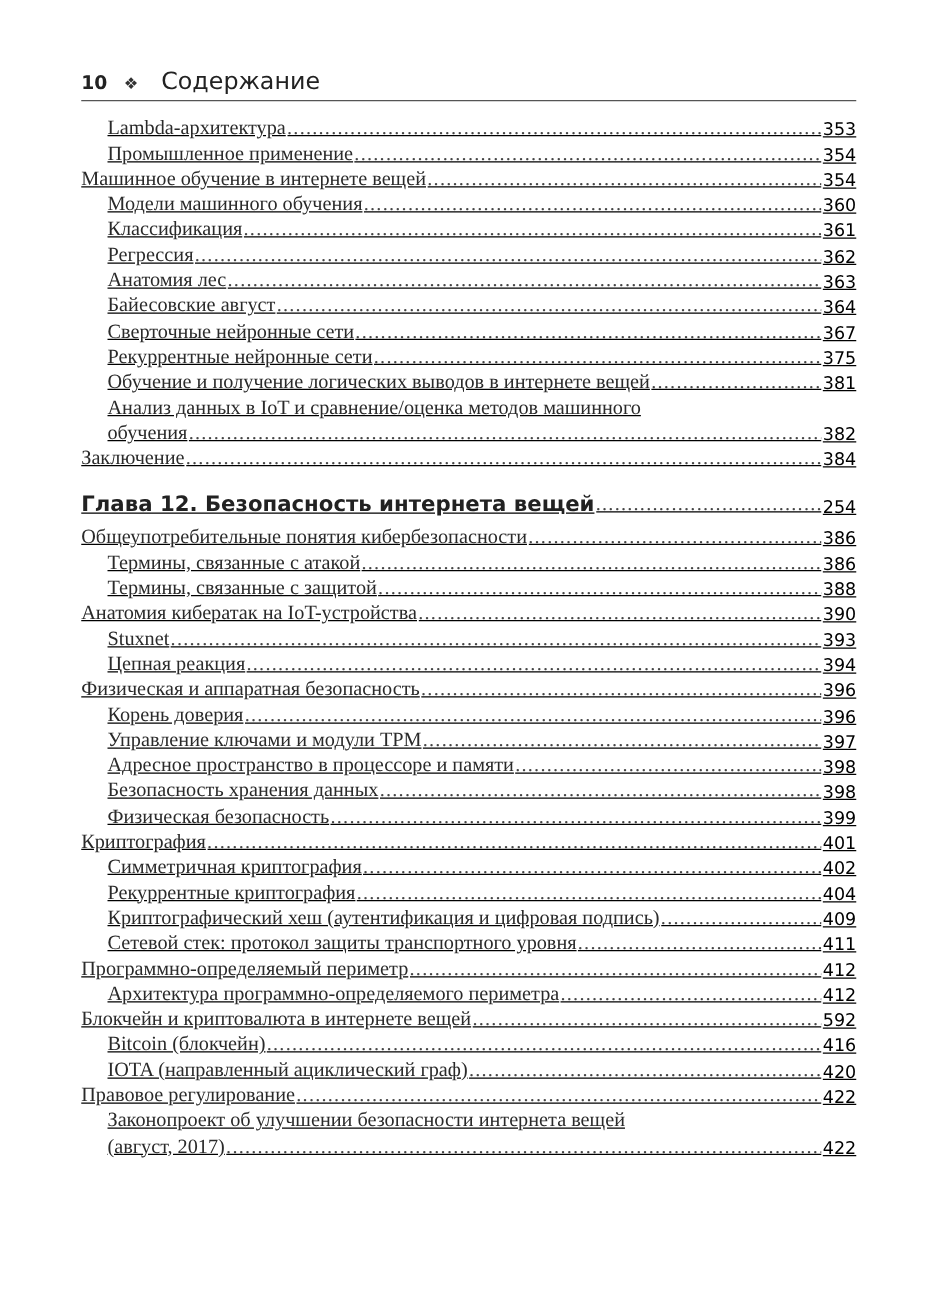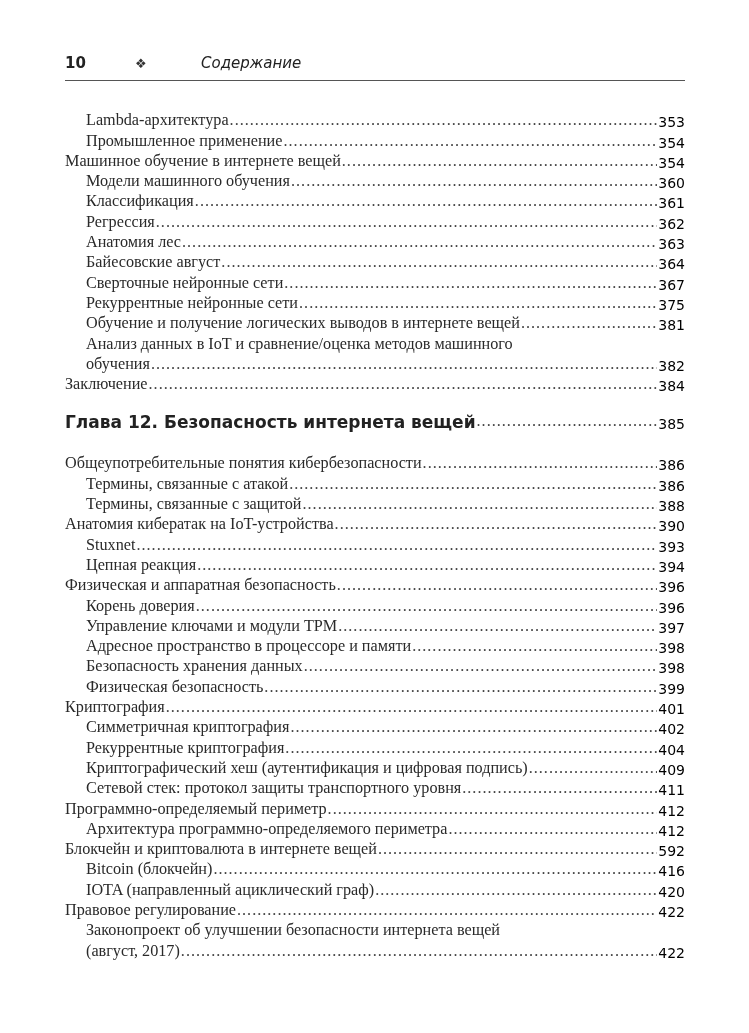--- a/index.html
+++ b/index.html
@@ -1,34 +1,34 @@
 <!DOCTYPE html>
 <html><head>
 <meta charset="utf-8">
 <style>
   html, body { margin: 0; padding: 0; background: #ffffff; }
   body { width: 749px; height: 1033px; position: relative; overflow: hidden; }
   .page { position: absolute; left: 0; top: 0; width: 749px; height: 1033px; }
   .header { position: absolute; left: 65px; top: 54px; width: 620px; height: 26px;
     border-bottom: 1.5px solid #555; display: flex; align-items: baseline;
-    font-family: "DejaVu Sans", sans-serif; color: #222; gap: 36px; }
+    font-family: "DejaVu Sans", sans-serif; color: #222; }
   .header .num { font-weight: bold; font-size: 15px; width: 34px; }
   .header .orn { font-size: 13px; width: 30px; color: #333; }
-  .header .title { font-size: 15px; font-style: italic; }
-  .toc { position: absolute; left: 65px; top: 110px; width: 620px; }
+  .header .title { font-size: 19px; }
+  .toc { position: absolute; left: 65px; top: 92px; width: 620px; text-decoration: underline; }
   .row { display: flex; align-items: flex-end; height: 20.3px;
     font-family: "Liberation Serif", serif; font-size: 16.2px; color: #2a2a2a; white-space: nowrap; }
   .row.l2 { padding-left: 21px; }
   .row .label { flex: 0 0 auto; }
   .row .dots { flex: 1 1 auto; overflow: hidden; margin: 0 1px; color: #444; letter-spacing: 1px; }
   .row .dots::after { content: "................................................................................................................................................................................"; }
   .row .pg { flex: 0 0 auto; font-family: "DejaVu Sans", sans-serif; font-size: 14px; color: #000000; }
   .row.wrap1 { height: 20.3px; }
   .row.wrap1 .label { flex: 1 1 auto; }
-  .row.chapter { height: 34px; margin-top: 4px; margin-bottom: 18px; align-items: flex-end; padding-bottom: 3px; }
+  .row.chapter { height: 34px; margin-top: 4px; margin-bottom: 2px; align-items: flex-end; padding-bottom: 3px; }
   .row.chapter .label { font-family: "DejaVu Sans", sans-serif; font-weight: bold; font-size: 17px; color: #222; }
   .row.chapter .dots { margin-bottom: 1px; }
 </style>
 </head>
 <body>
 
 <div class="page">
   <div class="header">
     <span class="num">10</span>
     <span class="orn">❖</span>
@@ -99,21 +99,21 @@
         <span class="pg">382</span>
       </div>
       <div class="row">
         <span class="label">Заключение</span>
         <span class="dots"></span>
         <span class="pg">384</span>
       </div>
       <div class="row chapter">
         <span class="label">Глава 12. Безопасность интернета вещей</span>
         <span class="dots"></span>
-        <span class="pg">385</span>
+        <span class="pg">254</span>
       </div>
       <div class="row">
         <span class="label">Общеупотребительные понятия кибербезопасности</span>
         <span class="dots"></span>
         <span class="pg">386</span>
       </div>
       <div class="row l2">
         <span class="label">Термины, связанные с атакой</span>
         <span class="dots"></span>
         <span class="pg">386</span>

